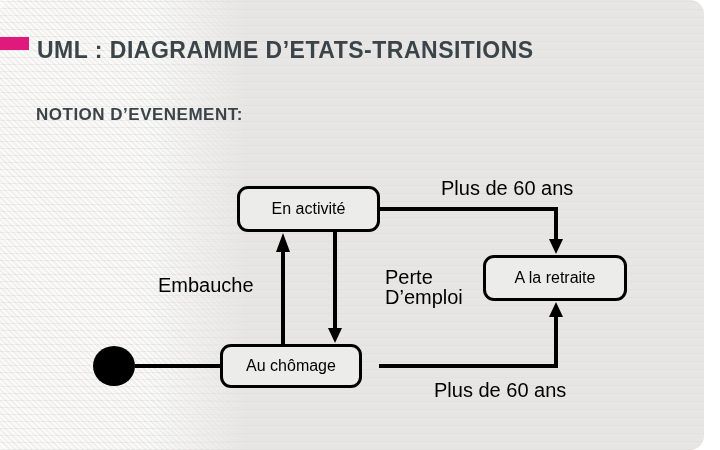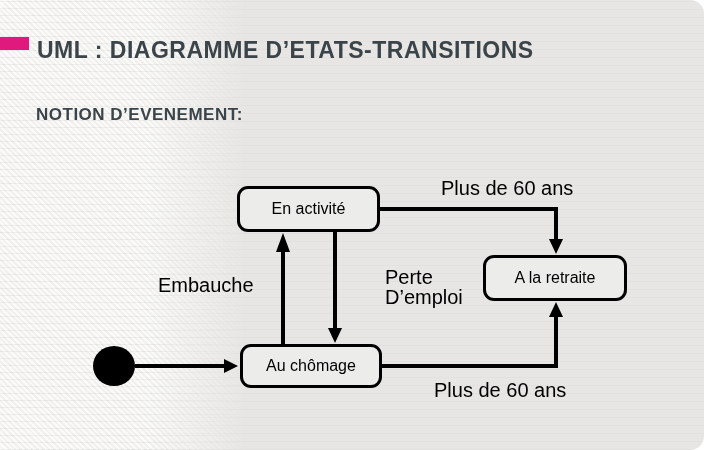--- a/index.html
+++ b/index.html
@@ -77,21 +77,21 @@
     border-radius: 11px;
     background: #ececeb;
     display: flex;
     align-items: center;
     justify-content: center;
     font-size: 16px;
     color: #000;
   }
   .state-en-activite  { left: 237px; top: 186px; width: 143px; height: 46px; }
   .state-a-la-retraite{ left: 483px; top: 255px; width: 144px; height: 46px; }
-  .state-au-chomage   { left: 240px; top: 344px; width: 142px; height: 44px; }
+  .state-au-chomage   { left: 220px; top: 344px; width: 142px; height: 44px; }
   .tlabel {
     position: absolute;
     font-size: 20px;
     color: #000;
     white-space: pre-line;
     line-height: 20px;
   }
   .label-plus60-top    { left: 441px; top: 178px; }
   .label-embauche      { left: 158px; top: 275px; }
   .label-perte         { left: 341px; top: 267px; margin-left: 44px; }

